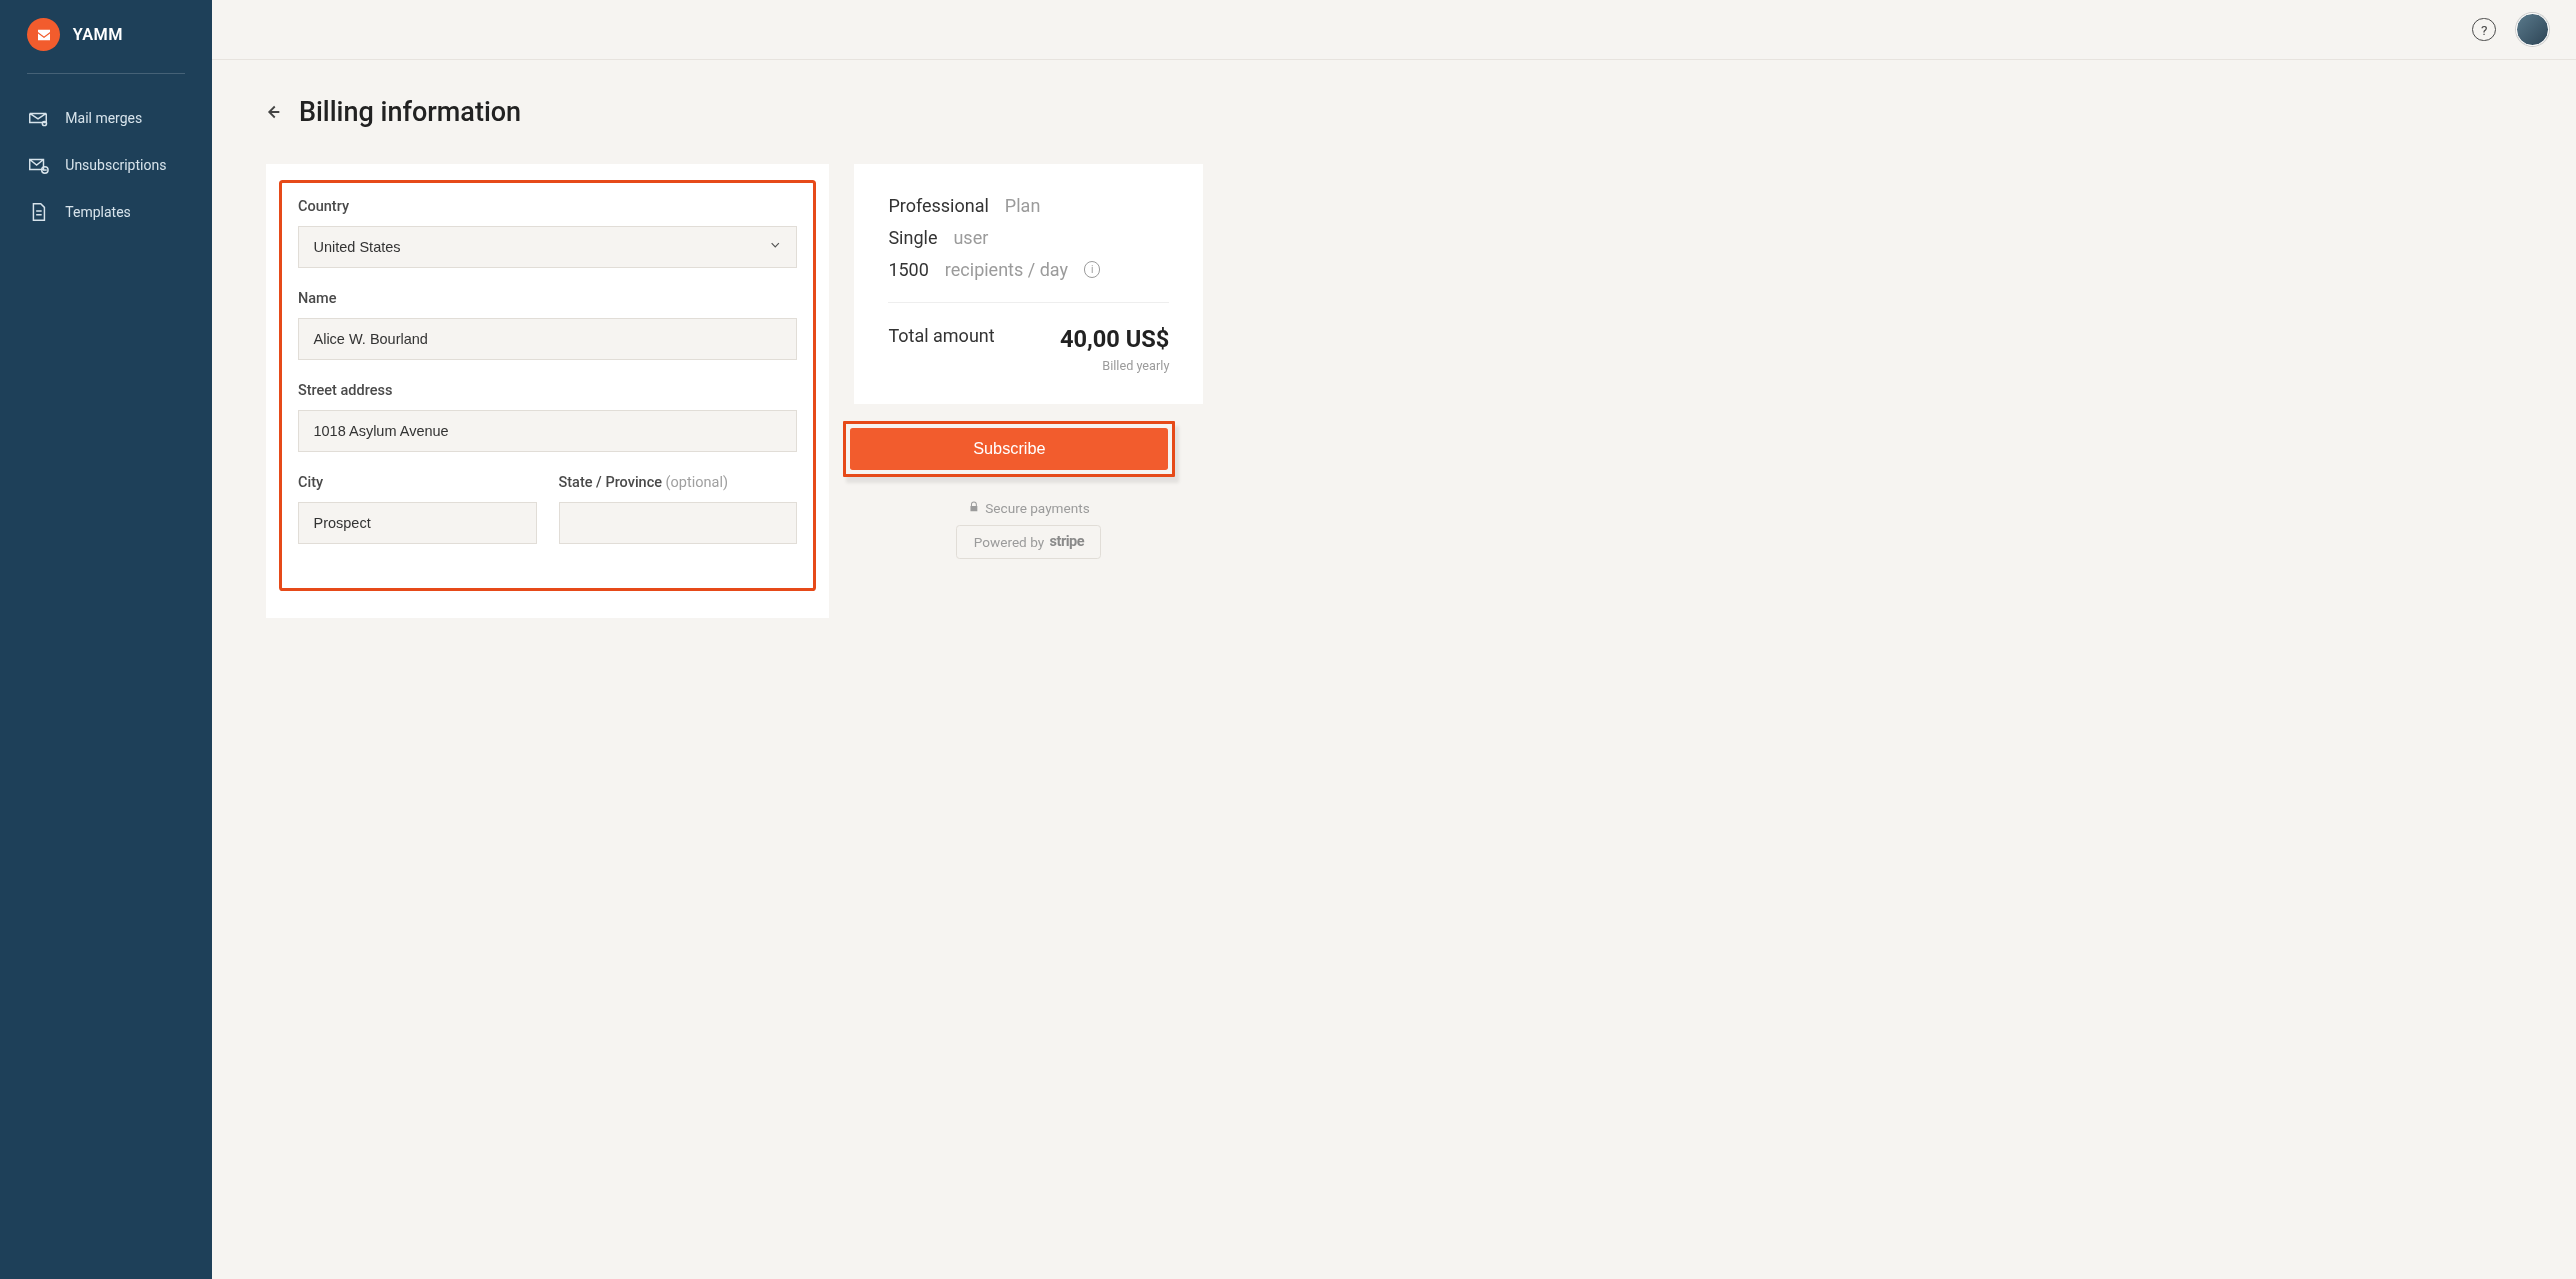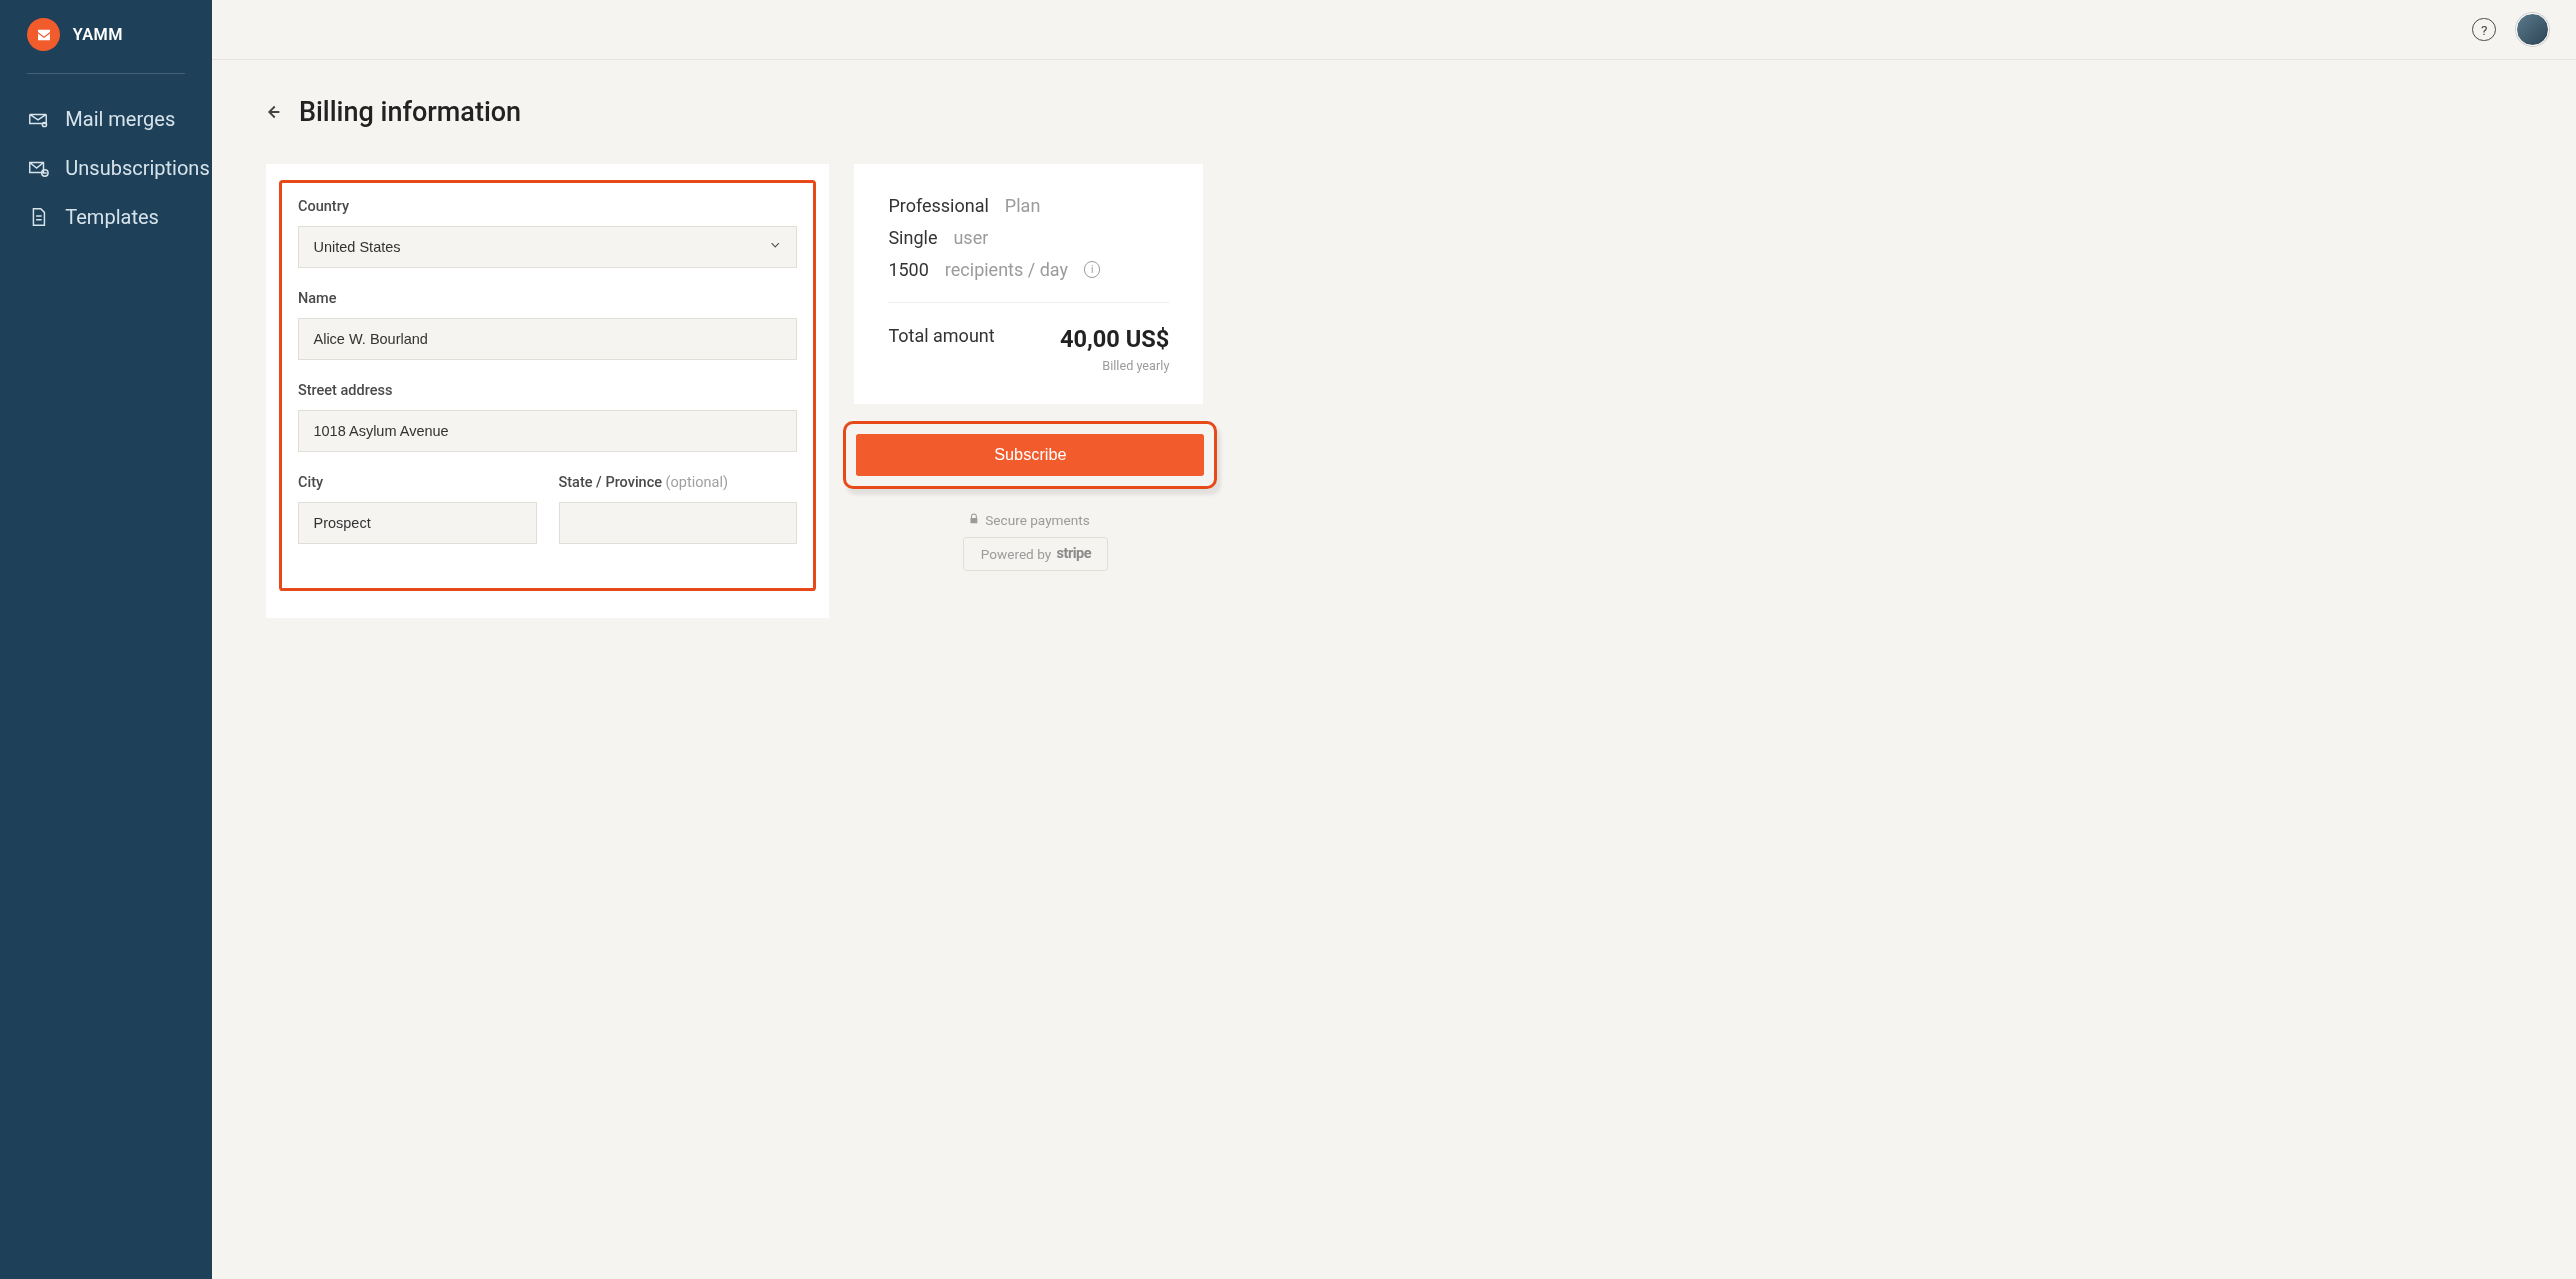--- a/index.html
+++ b/index.html
@@ -39,21 +39,21 @@
   .logo-circle svg { width:18px;height:18px;fill:#fff;}
   .logo-text { color:#fff; font-weight:600; font-size:16.3px; letter-spacing:0.5px;}
   .sidebar-divider {
     height:0.9px;background:rgba(255,255,255,0.18);margin:0 27px 20px 27px;
   }
   .sidebar-item {
     display:flex;align-items:center;gap:16.3px;
     padding:12.7px 27px;
     cursor:pointer;
     color:#d7e3eb;
-    font-size:20px;
+    font-size:14px;
   }
   .sidebar-item .icon{width:22px;height:22px;display:flex;align-items:center;justify-content:center;}
   .sidebar-item svg{width:22px;height:22px;stroke:#d7e3eb;fill:none;stroke-width:1.6;}
 
   
   .main {
     flex:1;
     display:flex;
     flex-direction:column;
   }
@@ -115,22 +115,22 @@
   .summary-line{font-size:18px;color:#9b9b9b;margin-bottom:11px;display:flex;align-items:center;gap:16px;}
   .summary-line .strong{color:#333;}
   .info-icon{width:16.3px;height:16.3px;border:1.4px solid #9b9b9b;border-radius:50%;display:inline-flex;align-items:center;justify-content:center;font-size:10px;color:#9b9b9b;}
   .summary-divider{height:0.9px;background:#eee;margin:22px 0;}
   .total-row{display:flex;justify-content:space-between;align-items:flex-start;}
   .total-label{font-size:18px;color:#333;}
   .total-amount{font-size:23.6px;font-weight:700;color:#222;text-align:right;}
   .billed{font-size:12.7px;color:#9b9b9b;text-align:right;margin-top:5.4px;}
 
   .subscribe-wrap{
-    width:374px;margin-top:16.3px;
-    border:3.6px solid #e64a19;border-radius:10px;padding:10px;
+    width:332px;margin-top:16.3px;
+    border:3.6px solid #e64a19;border-radius:1px;padding:4px;
     position:relative;
     margin-left:-11px;
     box-shadow:3.6px 5.4px 3.6px rgba(0,0,0,0.08);
   }
   .subscribe-btn{
     width:100%;height:42px;background:#f25c2d;color:#fff;border:none;
     border-radius:2.7px;font-size:16.3px;cursor:pointer;
   }
   .secure-line{display:flex;align-items:center;justify-content:center;gap:5.4px;color:#9b9b9b;font-size:13.6px;margin-top:23px;width:349px;}
   .lock-icon svg{width:11.8px;height:11.8px;fill:#9b9b9b;}

